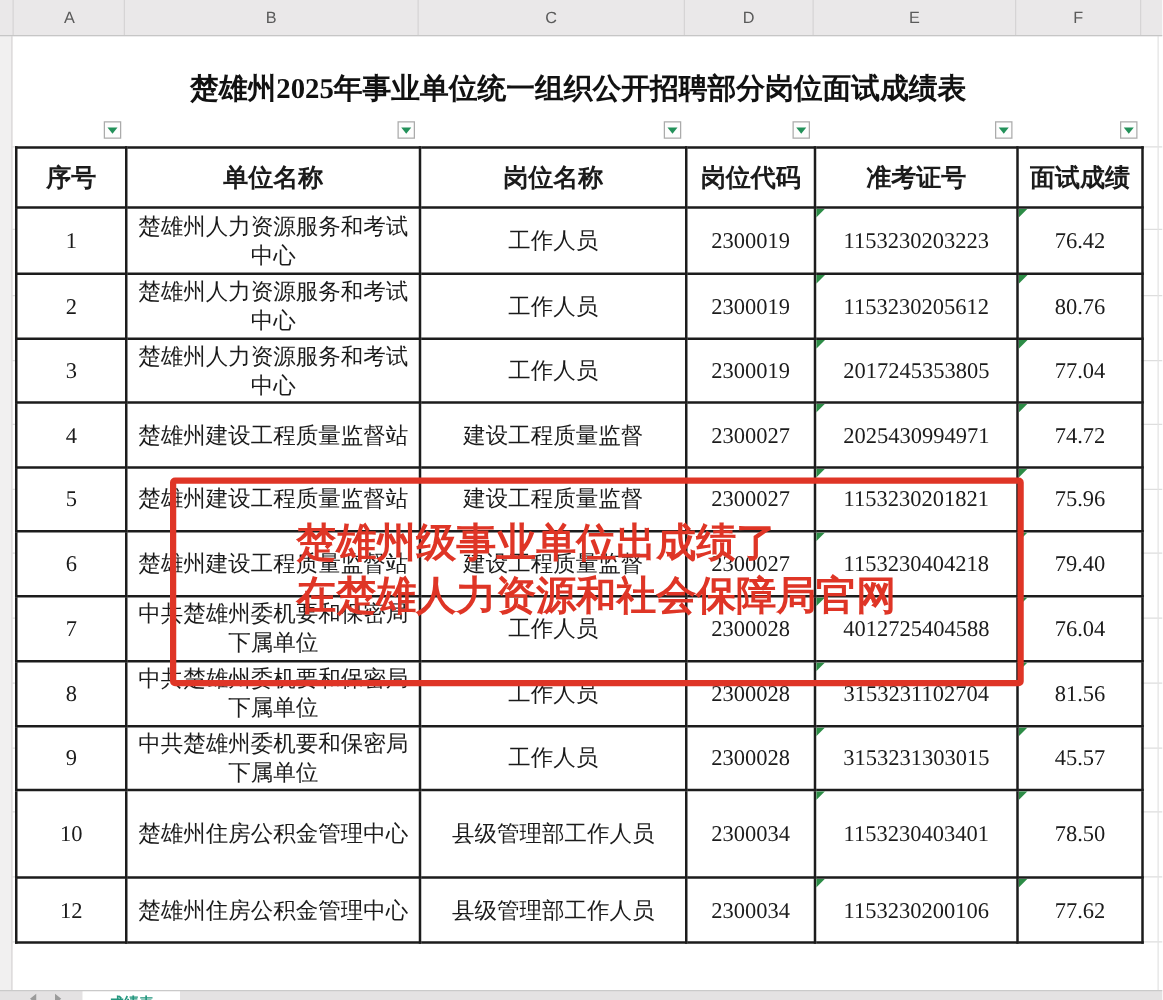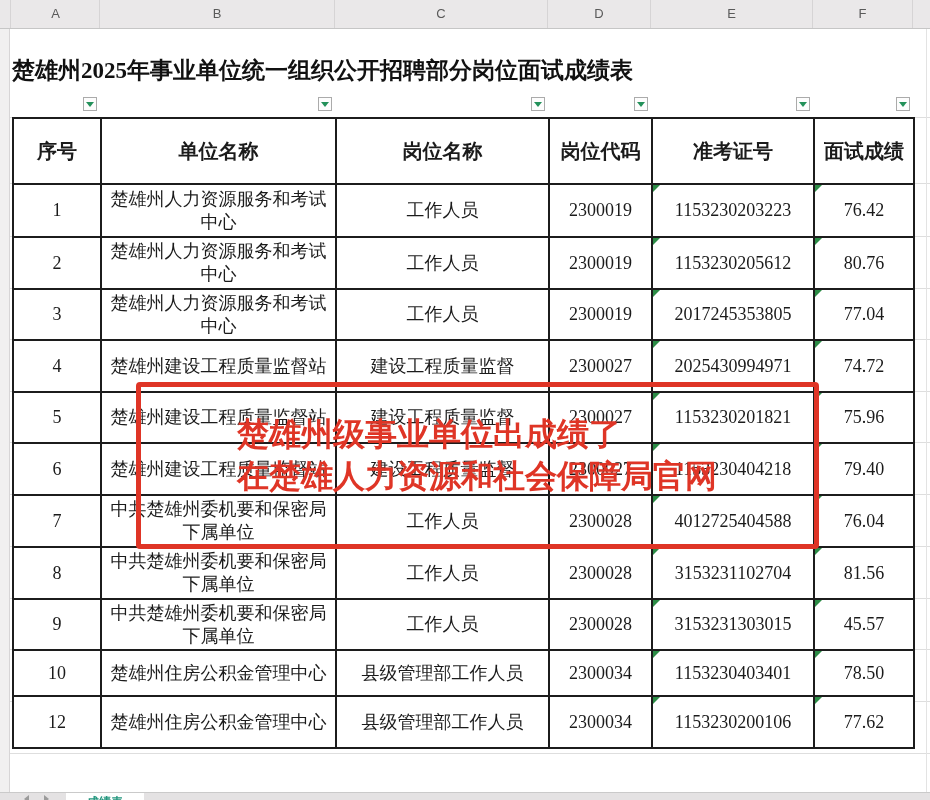--- a/index.html
+++ b/index.html
@@ -21,21 +21,21 @@
 
   
   #left-strip{position:absolute;left:0;top:28px;width:10px;height:764px;background:#f1f0f0;
     border-right:1px solid #d7d5d6;z-index:1;box-sizing:border-box;}
 
   
   .hgrid{position:absolute;left:0;width:930px;height:1px;background:#dedede;z-index:0;}
   #vgrid-right{position:absolute;left:926px;top:28px;width:1px;height:764px;background:#e3e3e3;z-index:0;}
 
   
-  #sheet-title{position:absolute;left:12px;top:56px;width:901px;text-align:left;
+  #sheet-title{position:absolute;left:12px;top:56px;width:901px;text-align:center;
     font-family:"Liberation Serif","DejaVu Serif",serif;font-weight:bold;font-size:23px;
     color:#111;line-height:30px;z-index:2;}
 
   
   .filter-btn{position:absolute;top:97px;width:14px;height:14px;background:#fdfdfd;
     border:1px solid #ababab;box-sizing:border-box;z-index:3;display:flex;align-items:center;justify-content:center;cursor:pointer;}
   .filter-arrow{width:0;height:0;border-left:4px solid transparent;border-right:4px solid transparent;
     border-top:5px solid var(--filter-green);}
 
   
@@ -130,21 +130,21 @@
     <table id="score-table">
       <colgroup id="cols">
           <col style="width: 88px;">
           <col style="width: 235px;">
           <col style="width: 213px;">
           <col style="width: 103px;">
           <col style="width: 162px;">
           <col style="width: 100px;">
         </colgroup>
       <thead>
-          <tr id="header-row" style="height: 66px;">
+          <tr id="header-row" style="height: 48px;">
             <th>序号</th>
             <th>单位名称</th>
             <th>岗位名称</th>
             <th>岗位代码</th>
             <th>准考证号</th>
             <th>面试成绩</th>
           </tr>
         </thead>
       <tbody id="tbody">
           <tr style="height: 53px;">
@@ -212,21 +212,21 @@
             <td class="marked">81.56</td>
           </tr>
           <tr style="height: 51px;">
             <td>9</td>
             <td>中共楚雄州委机要和保密局下属单位</td>
             <td>工作人员</td>
             <td>2300028</td>
             <td class="marked">3153231303015</td>
             <td class="marked">45.57</td>
           </tr>
-          <tr style="height: 46px;">
+          <tr style="height: 70px;">
             <td>10</td>
             <td>楚雄州住房公积金管理中心</td>
             <td>县级管理部工作人员</td>
             <td>2300034</td>
             <td class="marked">1153230403401</td>
             <td class="marked">78.50</td>
           </tr>
           <tr style="height: 52px;">
             <td>12</td>
             <td>楚雄州住房公积金管理中心</td>

